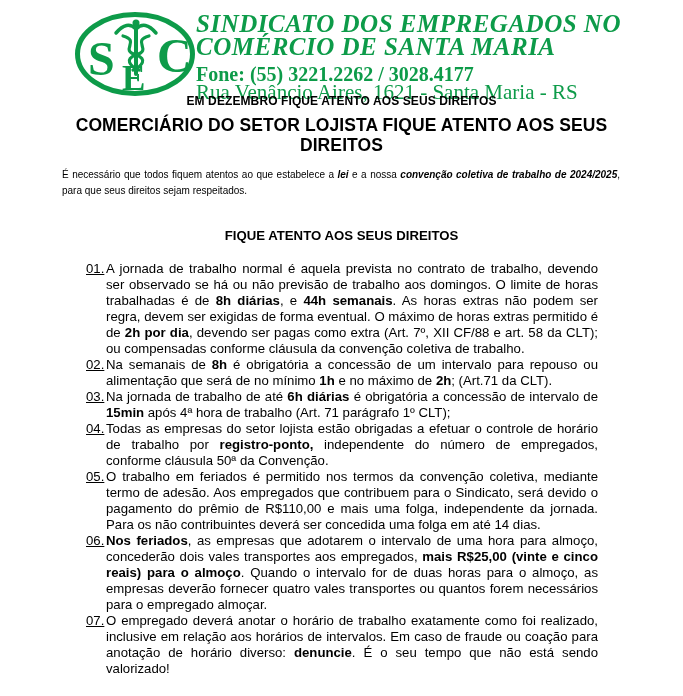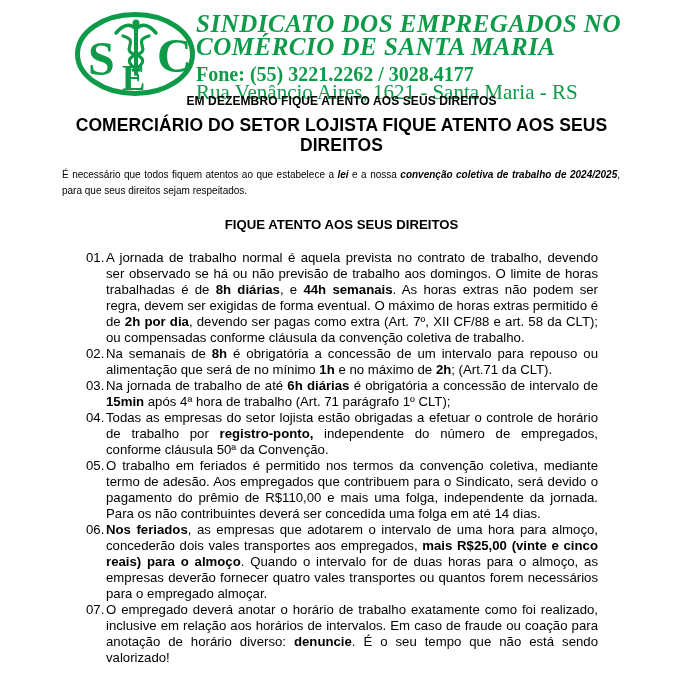--- a/index.html
+++ b/index.html
@@ -43,34 +43,34 @@
     text-align:center;font-weight:bold;font-size:17.5px;line-height:20px;
     margin:7px 58px 8px 58px;letter-spacing:0.1px;
   }
   .intro{
     margin:12px 63px 0 62px;
     font-size:10px;line-height:16px;
     text-align:justify;
   }
   .section-heading{
     text-align:center;font-weight:bold;font-size:13.2px;line-height:16px;
-    margin-top:18px;
+    margin-top:29px;
   }
   
   .rights{
     list-style:none;
     margin:17px 85px 0 88px;
   }
   .right-item{
     position:relative;
     padding-left:18px;
     font-size:13.2px;line-height:16px;
   }
   .right-item .num{
-    position:absolute;left:-2px;top:0;
+    position:absolute;left:-2px;top:0;text-decoration:underline;
   }
   .right-item .body{
     display:block;text-align:justify;
   }
   .r-n{font-weight:normal;font-style:normal;}
   .r-b{font-weight:bold;}
   .r-bi{font-weight:bold;font-style:italic;}
   svg text{font-family:"Liberation Serif","DejaVu Serif",serif;font-weight:bold;}
 </style>
 </head>

